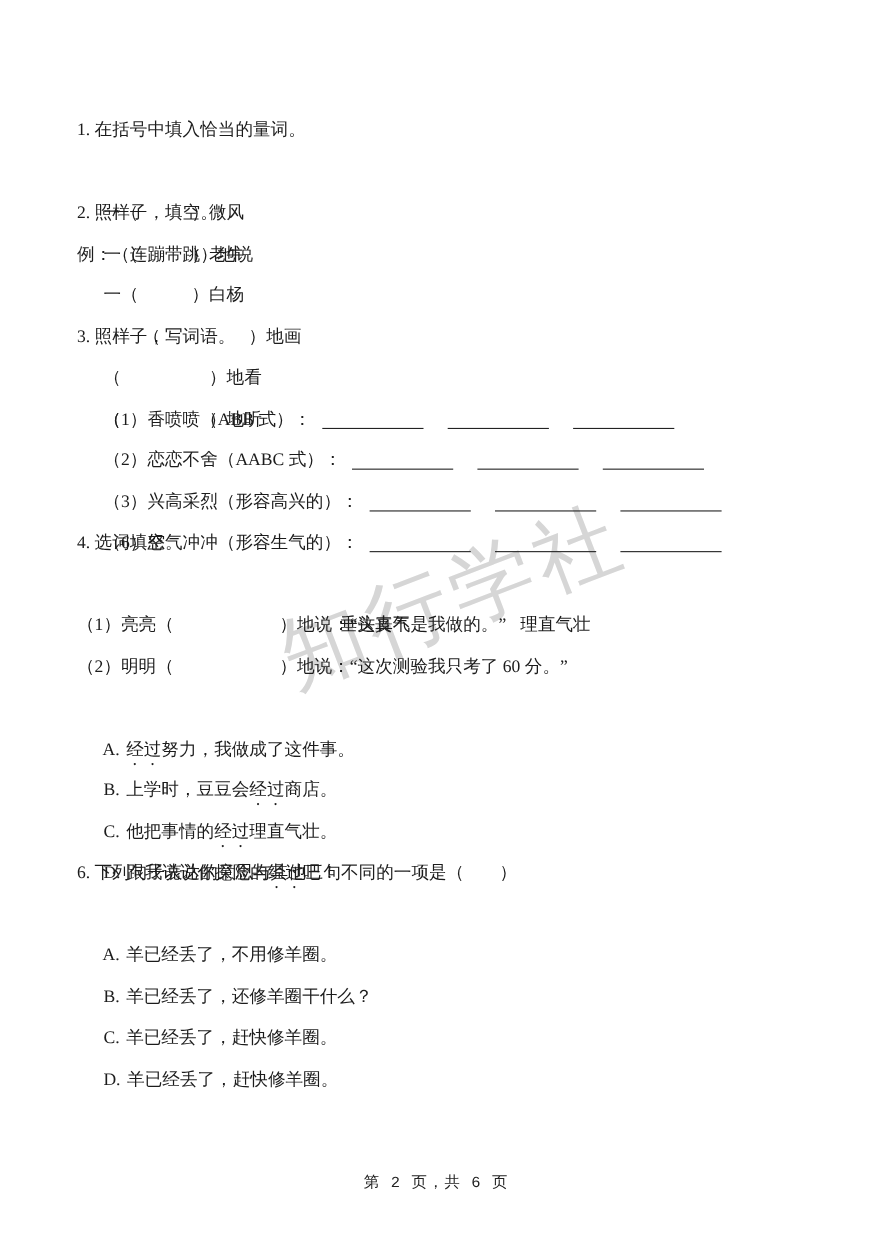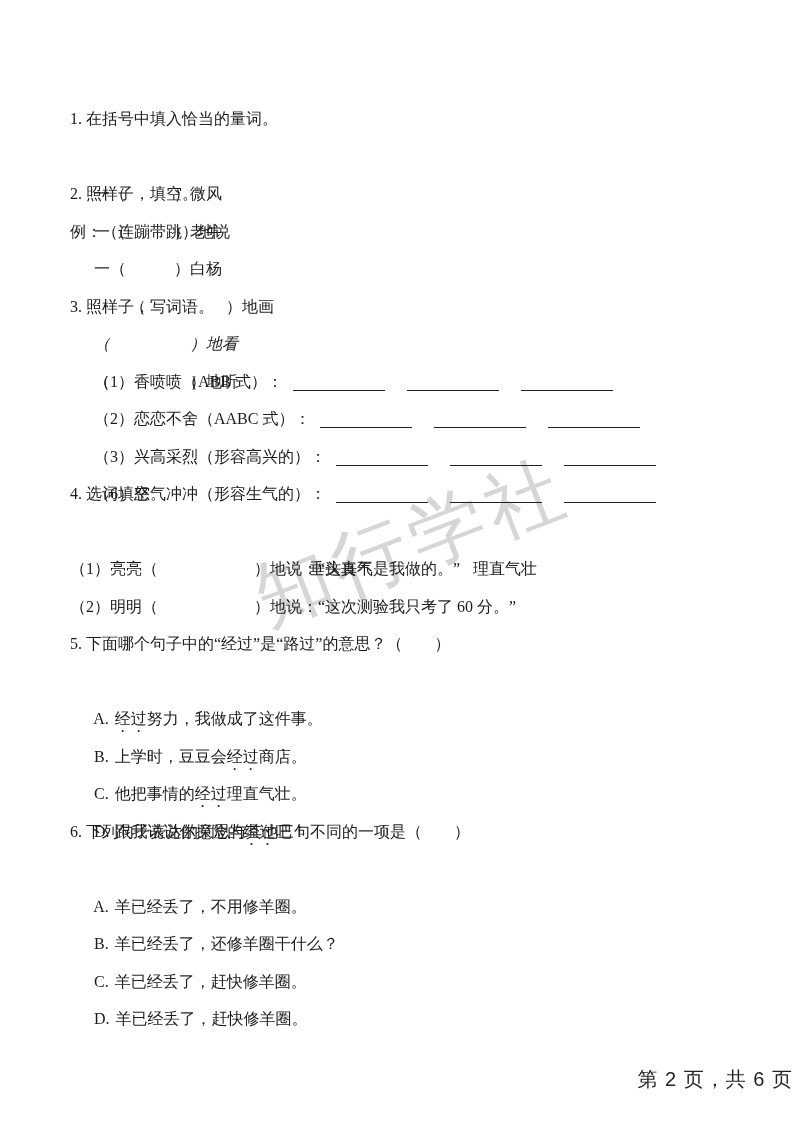--- a/index.html
+++ b/index.html
@@ -31,45 +31,45 @@
   .line{
     height:37.5px;
     line-height:37.5px;
     font-size:16px;
     white-space:pre;
   }
   .cols3 span{display:inline-block;}
   .q1c1{width:230px;}
   .q1c2{width:225px;}
   .q2c1{width:237px;margin-left:36px;}
-  .q2c2{width:200px;font-style:italic;}
+  .q2c2{width:200px;}
   .blank{
     display:inline-block;
     width:92px;height:20px;
     border-bottom:1.6px solid #222222;
     margin-left:22px;
     vertical-align:-4px;
   }
   .blank.first{margin-left:10px;}
   .q4bank{padding-left:215px;}
   .q4bank .w2{margin-left:100px;}
   .opt-label{margin-right:6px;}
   .emph{
     -webkit-text-emphasis:filled dot #1c1c1c;
     -webkit-text-emphasis-position:under right;
     text-emphasis:filled dot #1c1c1c;
     text-emphasis-position:under right;
   }
   .footer{
     position:absolute;
     left:0;right:0;top:1066px;
-    text-align:right;
-    font-size:20px;
+    text-align:center;
+    font-size:14px;
     letter-spacing:1px;
-    font-family:Liberation Sans, sans-serif;
+    font-family:Liberation Mono, monospace;
     color:#222222;
     z-index:1;
   }
 </style>
 </head>
 <body>
 
 <div class="page">
 
   <div class="watermark">知行学社</div>
@@ -105,21 +105,20 @@
       <span>（6）怒气冲冲（形容生气的）：</span><span class="blank first"></span><span class="blank"></span><span class="blank"></span>
     </div>
 
     <div class="line">4. 选词填空。</div>
     <div class="line q4bank">
       <span>垂头丧气</span><span class="w2">理直气壮</span>
     </div>
     <div class="line">（1）亮亮（　　　　　　）地说：“这真不是我做的。”</div>
     <div class="line">（2）明明（　　　　　　）地说：“这次测验我只考了 60 分。”</div>
 
-    <div class="line">5. 下面哪个句子中的“经过”是“路过”的意思？（　　）</div>
     <div class="line">
       <span class="opt-label">A.</span><span></span><span class="emph">经过</span><span>努力，我做成了这件事。</span>
     </div>
     <div class="line">
       <span class="opt-label">B.</span><span>上学时，豆豆会</span><span class="emph">经过</span><span>商店。</span>
     </div>
     <div class="line">
       <span class="opt-label">C.</span><span>他把事情的</span><span class="emph">经过</span><span>理直气壮。</span>
     </div>
     <div class="line">

